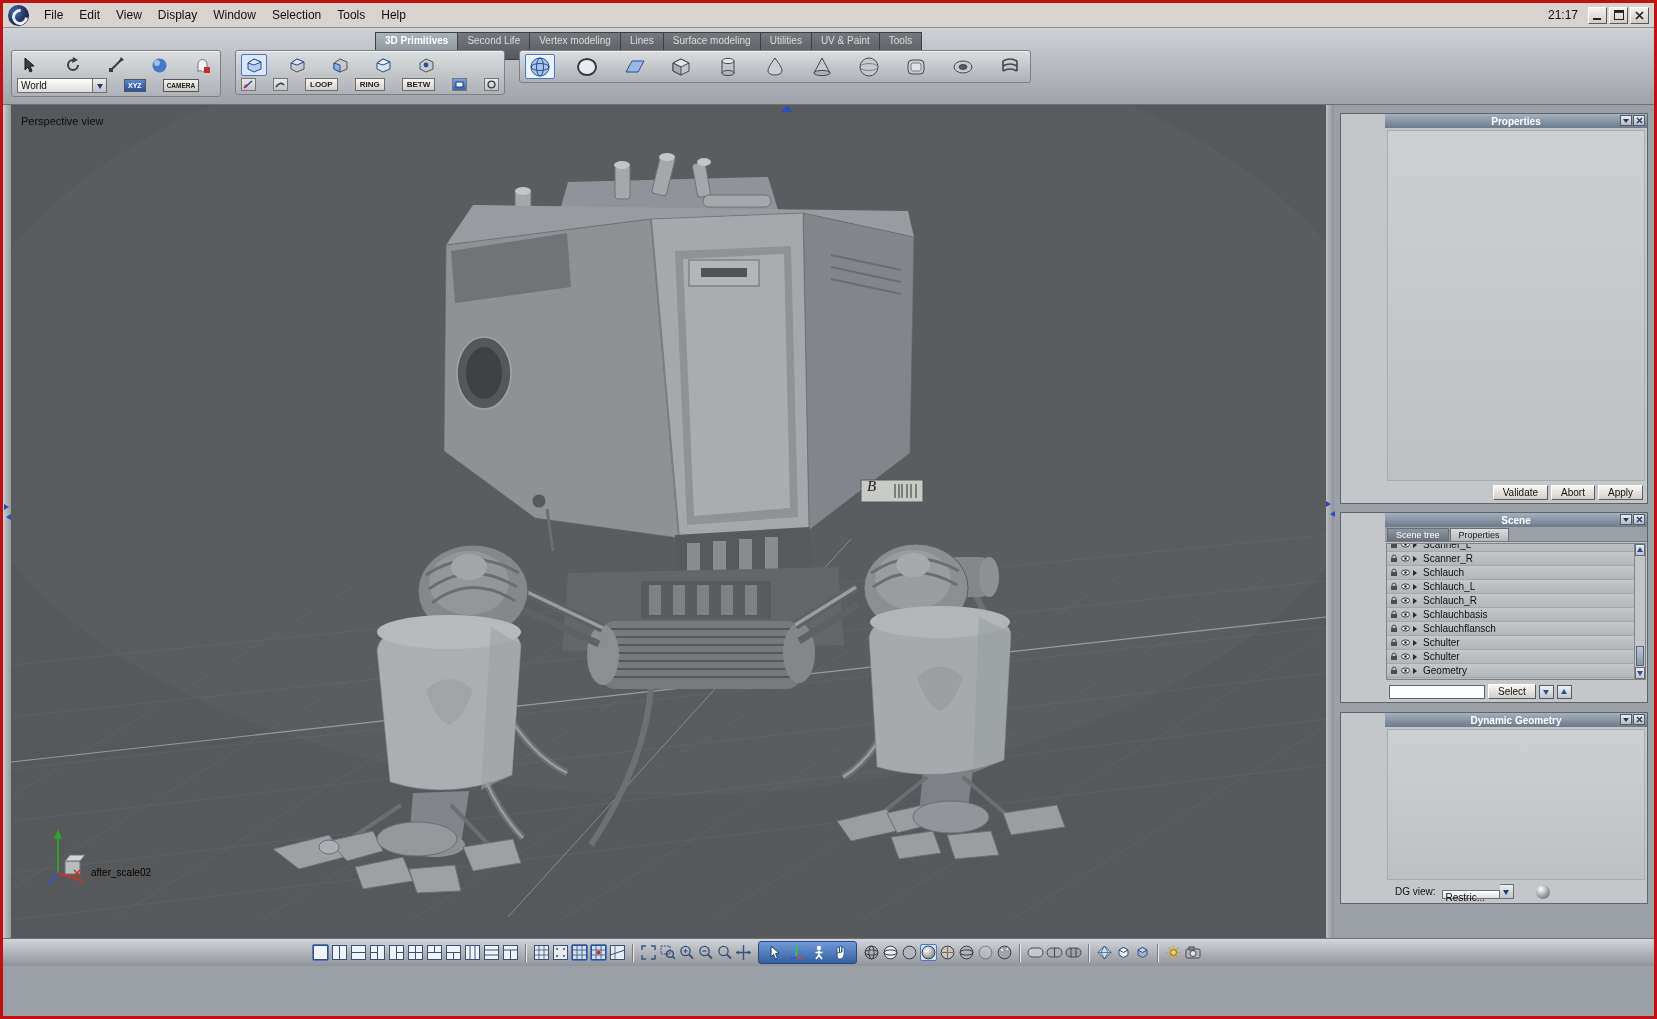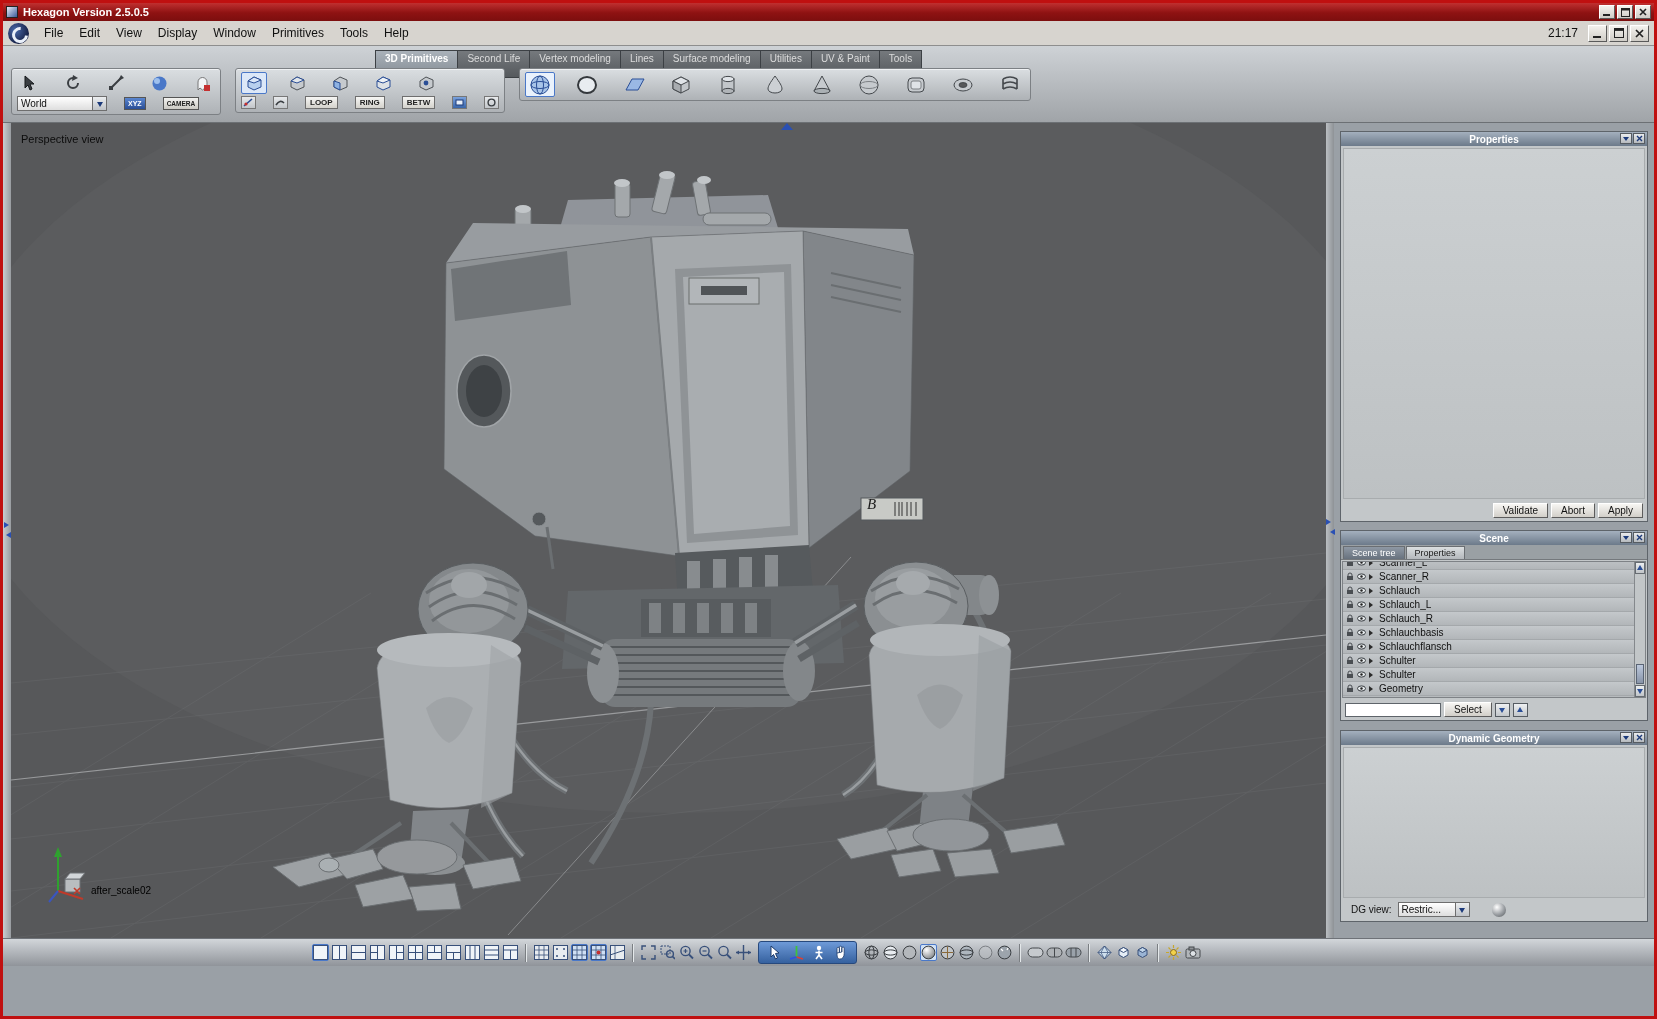--- a/index.html
+++ b/index.html
@@ -59,21 +59,21 @@
   .vp-topmark { position:absolute; left:770px; top:0; width:0; height:0; border:6px solid transparent; border-bottom:7px solid #2a50b4; border-top:none; z-index:4; }
   .sticker-b { position:absolute; left:856px; top:373px; font-size:15px; font-style:italic; font-family:"Liberation Serif", serif; color:#1a1a1a; z-index:3; }
   .axis { position:absolute; left:36px; top:722px; z-index:3; }
   .obj-label { position:absolute; left:62px; top:762px; display:flex; align-items:center; gap:10px; font-size:10px; color:#000; z-index:3; }
   .splitter { flex:none; width:8px; background:linear-gradient(90deg,#babec2,#8e9296); position:relative; }
   .sp-m1 { position:absolute; top:396px; left:0; width:0; height:0; border:3px solid transparent; border-left:5px solid #2a50b4; }
   .sp-m2 { position:absolute; top:406px; left:1px; width:0; height:0; border:3px solid transparent; border-right:5px solid #2a50b4; }
 
   
   .right-panel { flex:1; background:#9aa0a6; padding:8px 6px 0 6px; display:flex; flex-direction:column; min-width:0; }
-  .panel { border:1px solid #5e646a; background:#c3c7c9; display:flex; flex-direction:column; }
+  .panel { border:1px solid #5e646a; background:#c3c7c9; display:flex; flex-direction:column;padding-left:44px; }
   .panel.properties { height:391px; margin-bottom:8px; }
   .panel.scene { height:191px; margin-bottom:9px; }
   .panel.dyng { height:192px; }
   .phead { flex:none; height:14px; background:linear-gradient(#a4b0be,#6c7a8a); display:flex; align-items:center; justify-content:center; color:#fff; font-size:10px; font-weight:bold; position:relative; }
   .pbtns { position:absolute; right:2px; top:1px; display:flex; gap:1px; }
   .pbtn { width:12px; height:11px; background:linear-gradient(#eaecee,#b6babe); border:1px solid #565c62; display:flex; align-items:center; justify-content:center; }
   .pbtn .t { width:0; height:0; border:3px solid transparent; border-top:4px solid #1c3a7a; margin-top:3px; }
   .props-body { flex:1; background:linear-gradient(#ccd0d2,#bdc1c3); margin:2px; border:1px solid #a8acae; }
   .btn-row { flex:none; display:flex; justify-content:flex-end; gap:3px; padding:2px 4px 3px; }
   .btn { font-size:10px; color:#111; padding:1px 9px; background:linear-gradient(#f7f6f3,#d2cfc9); border:1px solid; border-color:#fff #5c5c5c #5c5c5c #fff; }
@@ -106,51 +106,29 @@
   .sepline { width:0; height:18px; border-left:1px solid #7a7e82; border-right:1px solid #e4e8ea; margin:0 6px; }
   .statusstrip { flex:none; height:50px; background:#9aa0a6; }
 
   svg { display:block; }
 </style>
 </head>
 <body>
 
 <div class="window">
 
-  <div class="titlebar">
-    <div class="app-ico"></div>
-    <span class="ttext">Hexagon Version 2.5.0.5</span>
-    <div class="tb-ctrls">
-      <div class="win-btn">
-          <svg width="8" height="8">
-            <rect x="0" y="6" width="7" height="2" fill="#222"></rect>
-          </svg>
-        </div>
-      <div class="win-btn">
-          <svg width="9" height="9">
-            <rect x="0.5" y="0.5" width="8" height="8" fill="none" stroke="#222"></rect>
-            <rect x="0.5" y="0.5" width="8" height="2" fill="#222"></rect>
-          </svg>
-        </div>
-      <div class="win-btn">
-          <svg width="8" height="8">
-            <path d="M1 1 L7 7 M7 1 L1 7" stroke="#222" stroke-width="1.6"></path>
-          </svg>
-        </div>
-    </div>
-  </div>
 
   <div class="menubar">
     <div class="logo"></div>
     <span class="menu-item">File</span>
     <span class="menu-item">Edit</span>
     <span class="menu-item">View</span>
     <span class="menu-item">Display</span>
     <span class="menu-item">Window</span>
-    <span class="menu-item">Primitives</span>
+    <span class="menu-item">Selection</span>
     <span class="menu-item">Tools</span>
     <span class="menu-item">Help</span>
     <span class="clock">21:17</span>
     <div class="mb-ctrls">
       <div class="win-btn">
           <svg width="9" height="9">
             <rect x="0" y="7" width="8" height="2" fill="#222"></rect>
           </svg>
         </div>
       <div class="win-btn">
@@ -767,21 +745,21 @@
                 <svg width="7" height="7">
                   <path d="M1 1 L6 6 M6 1 L1 6" stroke="#1c3a7a" stroke-width="1.4"></path>
                 </svg>
               </span>
           </span>
         </div>
         <div class="dyn-body"></div>
         <div class="dg-row">
           <span class="dg-label">DG view:</span>
           <div class="dd">
-            <span class="dd-text" style="width:58px;">Restric...</span>
+            <span class="dd-text" style="width:58px;margin-top:6px;">Restric...</span>
             <span class="dd-arrow">
                 <span class="tri-dn"></span>
               </span>
           </div>
           <span class="sphere-ball"></span>
         </div>
       </div>
 
     </div>
   </div>

